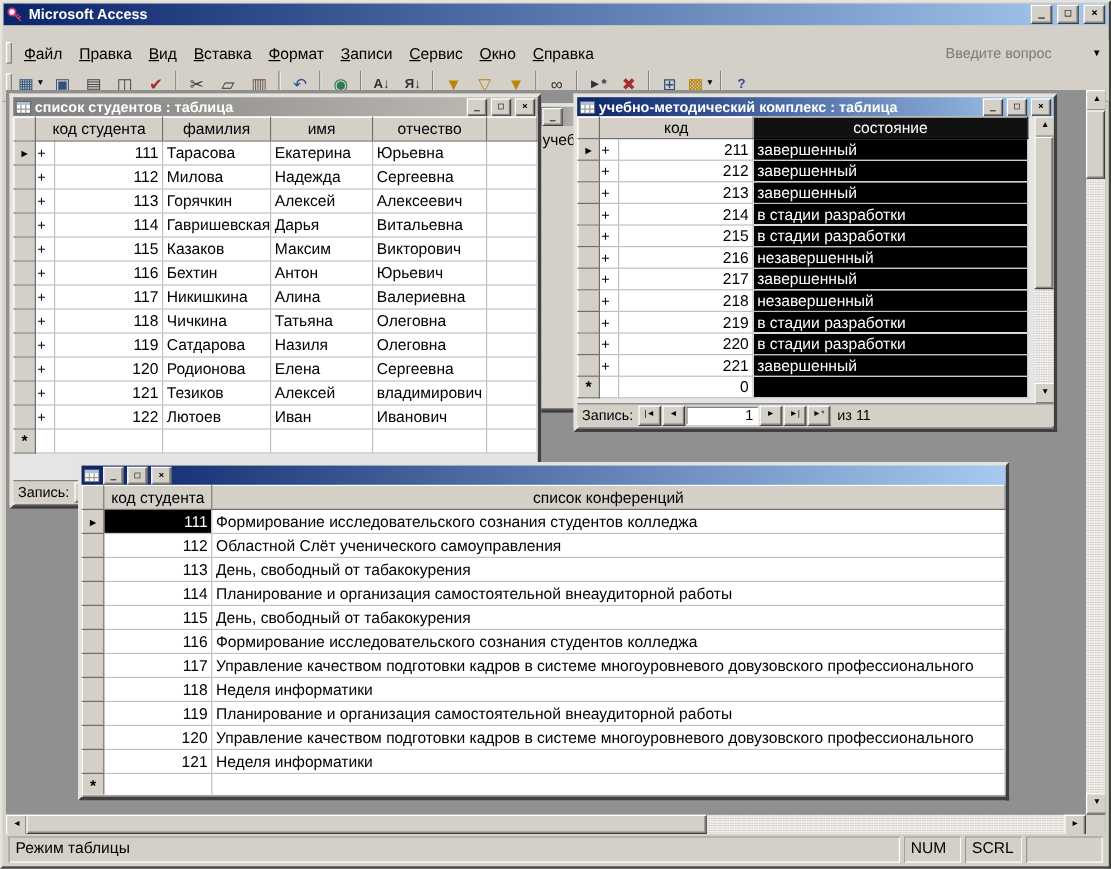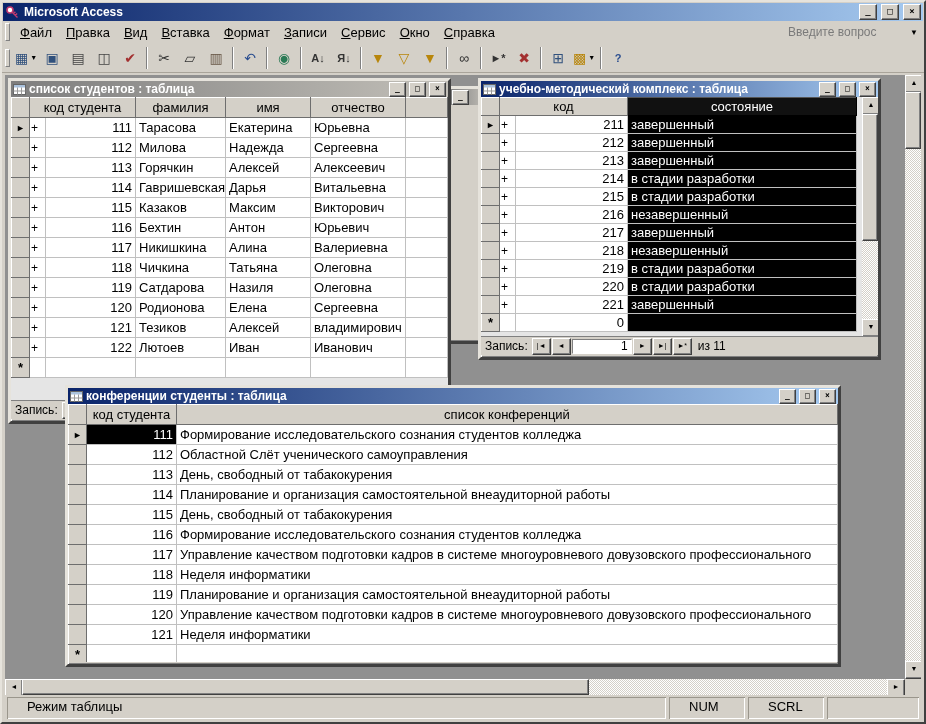--- a/index.html
+++ b/index.html
@@ -1,19 +1,19 @@
 <!DOCTYPE html>
 <html><head>
 <meta charset="utf-8">
 <style>
   html,body{margin:0;padding:0;}
   body{width:926px;height:724px;font-family:"Liberation Sans",sans-serif;font-size:13px;color:#000;background:#d4d0c8;}
   .app{position:relative;width:922px;height:720px;background:#d4d0c8;border:2px solid;border-color:#e6e3dc #404040 #404040 #e6e3dc;}
   
-  .titlebar{height:18px;margin:1px 1px 0 1px;background:linear-gradient(to right,#0a246a,#a6caf0);display:flex;align-items:center;padding:0 2px;gap:4px;}
+  .titlebar{height:18px;margin:1px 1px 12px 1px;background:linear-gradient(to right,#0a246a,#a6caf0);display:flex;align-items:center;padding:0 2px;gap:4px;}
   .titlebar .ttext{color:#fff;font-weight:bold;font-size:12px;flex:1;white-space:nowrap;overflow:hidden;}
   .capbtn{width:16px;height:14px;background:#d4d0c8;border:1px solid;border-color:#fff #404040 #404040 #fff;box-shadow:inset -1px -1px 0 #808080;font-size:9px;line-height:12px;text-align:center;font-weight:bold;color:#000;font-family:"DejaVu Sans Mono",monospace;}
   
   .menubar{height:22px;display:flex;align-items:center;background:#d4d0c8;padding:0 2px;}
   .grip{width:3px;height:16px;border:1px solid;border-color:#fff #808080 #808080 #fff;margin:0 3px 0 1px;}
   .menu-item{display:inline-block;padding:2px 7px;cursor:default;}
   .menu-item::first-letter{text-decoration:underline;}
   .askbox{margin-left:auto;display:flex;align-items:center;width:132px;justify-content:space-between;padding-right:4px;}
   .askbox input{border:0;background:transparent;width:100px;font-size:12px;font-family:"Liberation Sans",sans-serif;color:#555;}
   .askbox input::placeholder{color:#7a7a7a;}
@@ -54,21 +54,21 @@
   .rnav input{width:52px;height:13px;border:1px solid;border-color:#808080 #fff #fff #808080;font-size:12px;padding:0 3px;text-align:right;font-family:"Liberation Sans",sans-serif;}
   .rnav .ncount{margin-left:5px;}
   
   .sb-track{background:repeating-conic-gradient(#fff 0 25%,#d4d0c8 0 50%) 0 0/2px 2px;}
   .sbtn{position:absolute;width:16px;height:16px;background:#d4d0c8;border:1px solid;border-color:#fff #404040 #404040 #fff;box-shadow:inset -1px -1px 0 #808080;font-size:7px;text-align:center;line-height:14px;color:#000;}
   .sthumb{position:absolute;background:#d4d0c8;border:1px solid;border-color:#fff #404040 #404040 #fff;box-shadow:inset -1px -1px 0 #808080;}
   .vscroll{position:absolute;width:16px;}
   .hscroll{position:absolute;height:16px;}
   
   .statusbar{position:absolute;left:3px;right:3px;bottom:2px;height:22px;background:#d4d0c8;display:flex;gap:3px;align-items:stretch;padding:2px 2px 1px 2px;border-top:1px solid #fff;}
-  .spanel{box-shadow:inset 1px 1px 0 #9a968c,inset -1px -1px 0 #fff;padding:2px 20px;white-space:nowrap;overflow:hidden;}
+  .spanel{box-shadow:inset 1px 1px 0 #9a968c,inset -1px -1px 0 #fff;padding:2px 6px;white-space:nowrap;overflow:hidden;}
   .spanel.main{flex:1;}
   .spanel.small{width:36px;text-align:left;}
   .spanel.end{width:52px;}
   .tico{display:inline-flex;flex:0 0 13px;}
 </style>
 </head>
 <body>
 
 <div class="app">
 
@@ -172,20 +172,23 @@
           <span class="g2" style="color:#2a4d8f">?</span>
         </span>
       </span>
   </div>
 
   <div class="mdi">
 
     <div class="mwin" style="left:442px;top:11px;width:36px;height:252px;z-index:1;">
       <div class="mtitle inactive">
         <span class="mbtn">_</span>
+      </div>
+      <div class="mclient" style="background:#d4d0c8;">
+        <span style="position:absolute;left:2px;top:4px;">учеб</span>
       </div>
     </div>
 
     <div class="mwin" style="left:3px;top:3px;width:437px;height:340px;z-index:2;">
       <div class="mtitle inactive">
         <span class="tico">
             <svg width="13" height="11">
               <rect x="0.5" y="0.5" width="12" height="10" fill="#fff" stroke="#666"></rect>
               <rect x="1" y="1" width="11" height="2.5" fill="#aac2dd"></rect>
               <line x1="4.5" y1="3.5" x2="4.5" y2="10.5" stroke="#999"></line>
@@ -480,21 +483,20 @@
       <div class="mtitle active">
         <span class="tico">
             <svg width="13" height="11">
               <rect x="0.5" y="0.5" width="12" height="10" fill="#fff" stroke="#666"></rect>
               <rect x="1" y="1" width="11" height="2.5" fill="#aac2dd"></rect>
               <line x1="4.5" y1="3.5" x2="4.5" y2="10.5" stroke="#999"></line>
               <line x1="8.5" y1="3.5" x2="8.5" y2="10.5" stroke="#999"></line>
               <line x1="0.5" y1="7" x2="12.5" y2="7" stroke="#999"></line>
             </svg>
           </span>
-        <span class="mtxt">конференции студенты : таблица</span>
         <span class="mbtn">_</span>
         <span class="mbtn">□</span>
         <span class="mbtn">×</span>
       </div>
       <div class="mclient">
         <table class="ds rh19" style="width:100%;">
           <colgroup>
               <col style="width:18px">
               <col style="width:90px">
               <col>

